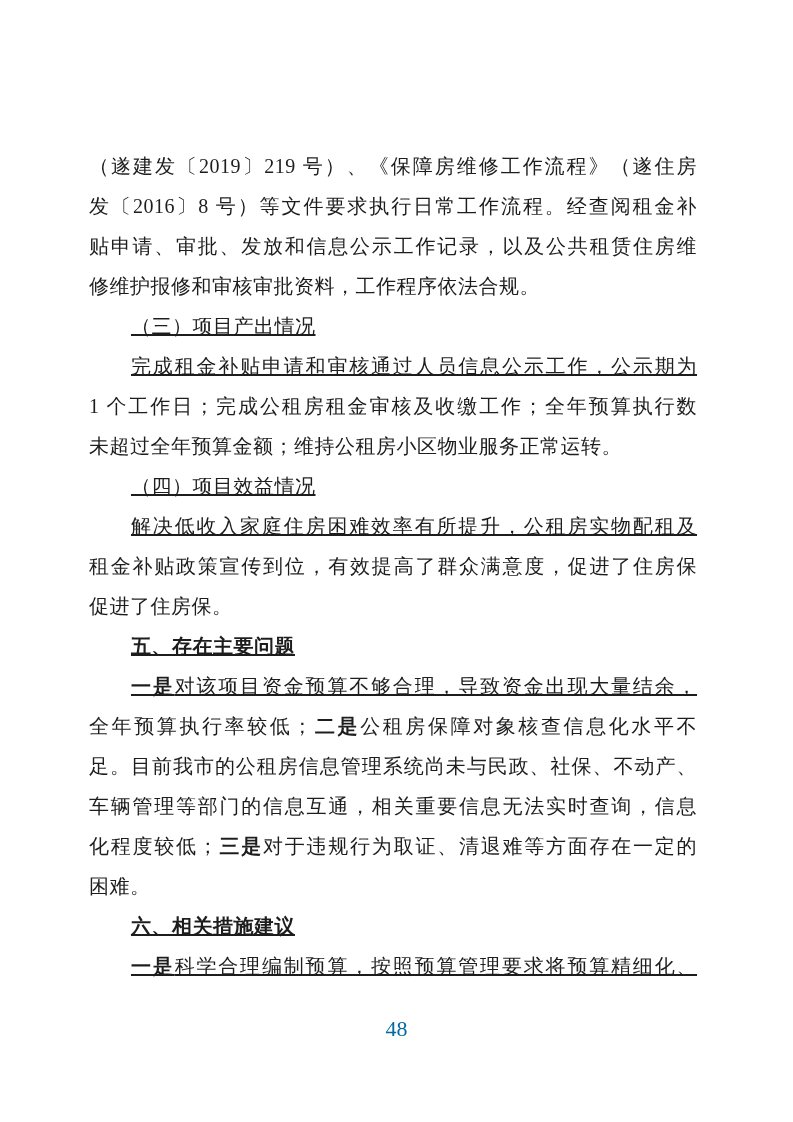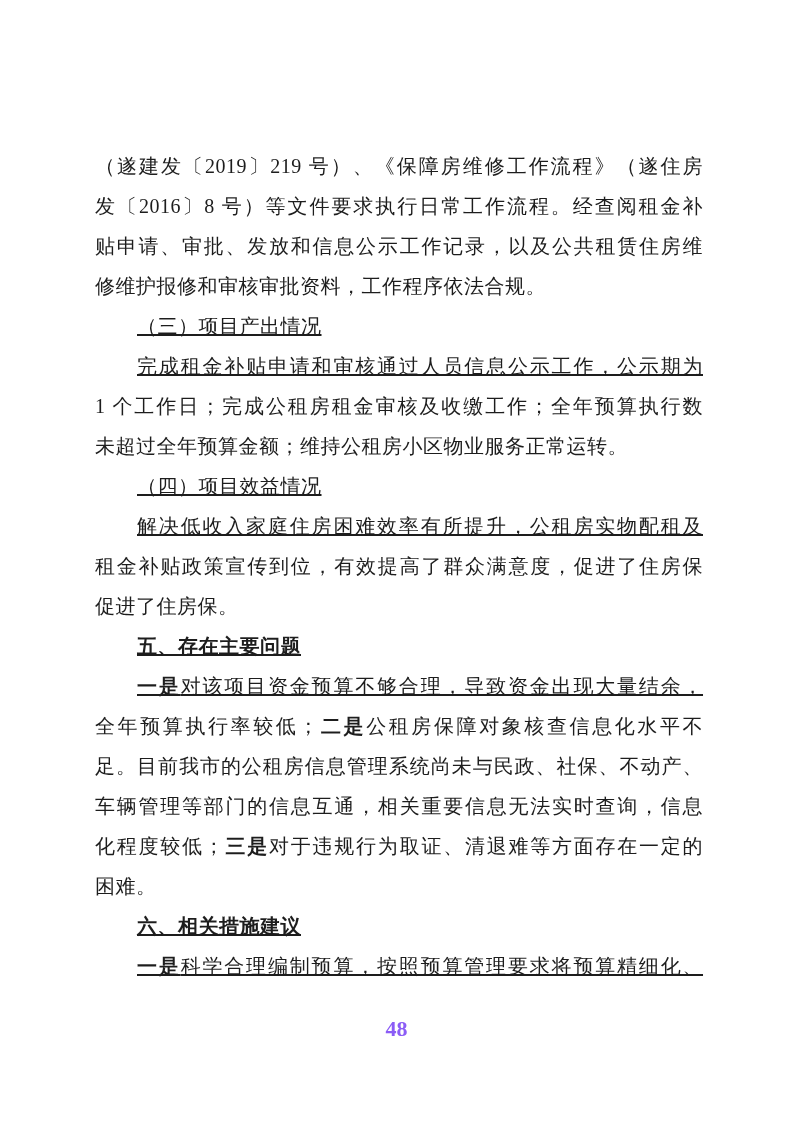--- a/index.html
+++ b/index.html
@@ -10,21 +10,21 @@
   .page {
     position: relative;
     width: 793px;
     height: 1122px;
     background: #ffffff;
     overflow: hidden;
     font-family: "Liberation Serif", "DejaVu Serif", serif;
   }
   .content {
     position: absolute;
-    left: 95px;
+    left: 89px;
     top: 146px;
     width: 608px;
   }
   .line {
     font-size: 20px;
     line-height: 40px;
     height: 40px;
     color: #1d1d1d;
     text-align: justify;
     letter-spacing: 0.5px;
@@ -42,22 +42,21 @@
   .line.headline {
     font-weight: 700;
   }
   .page-number {
     position: absolute;
     top: 1016px;
     left: 0;
     width: 793px;
     text-align: center;
     font-size: 22px;
-    color: #8b5cf6;
-    font-weight: bold;
+    color: #0369a1;
   }
 </style>
 </head>
 <body>
 
 <div class="page">
   <div class="content">
       <div class="line justify"><span class="seg">（遂建发〔2019〕219 号）、《保障房维修工作流程》（遂住房</span></div>
       <div class="line justify"><span class="seg">发〔2016〕8 号）等文件要求执行日常工作流程。经查阅租金补</span></div>
       <div class="line justify"><span class="seg">贴申请、审批、发放和信息公示工作记录，以及公共租赁住房维</span></div>

